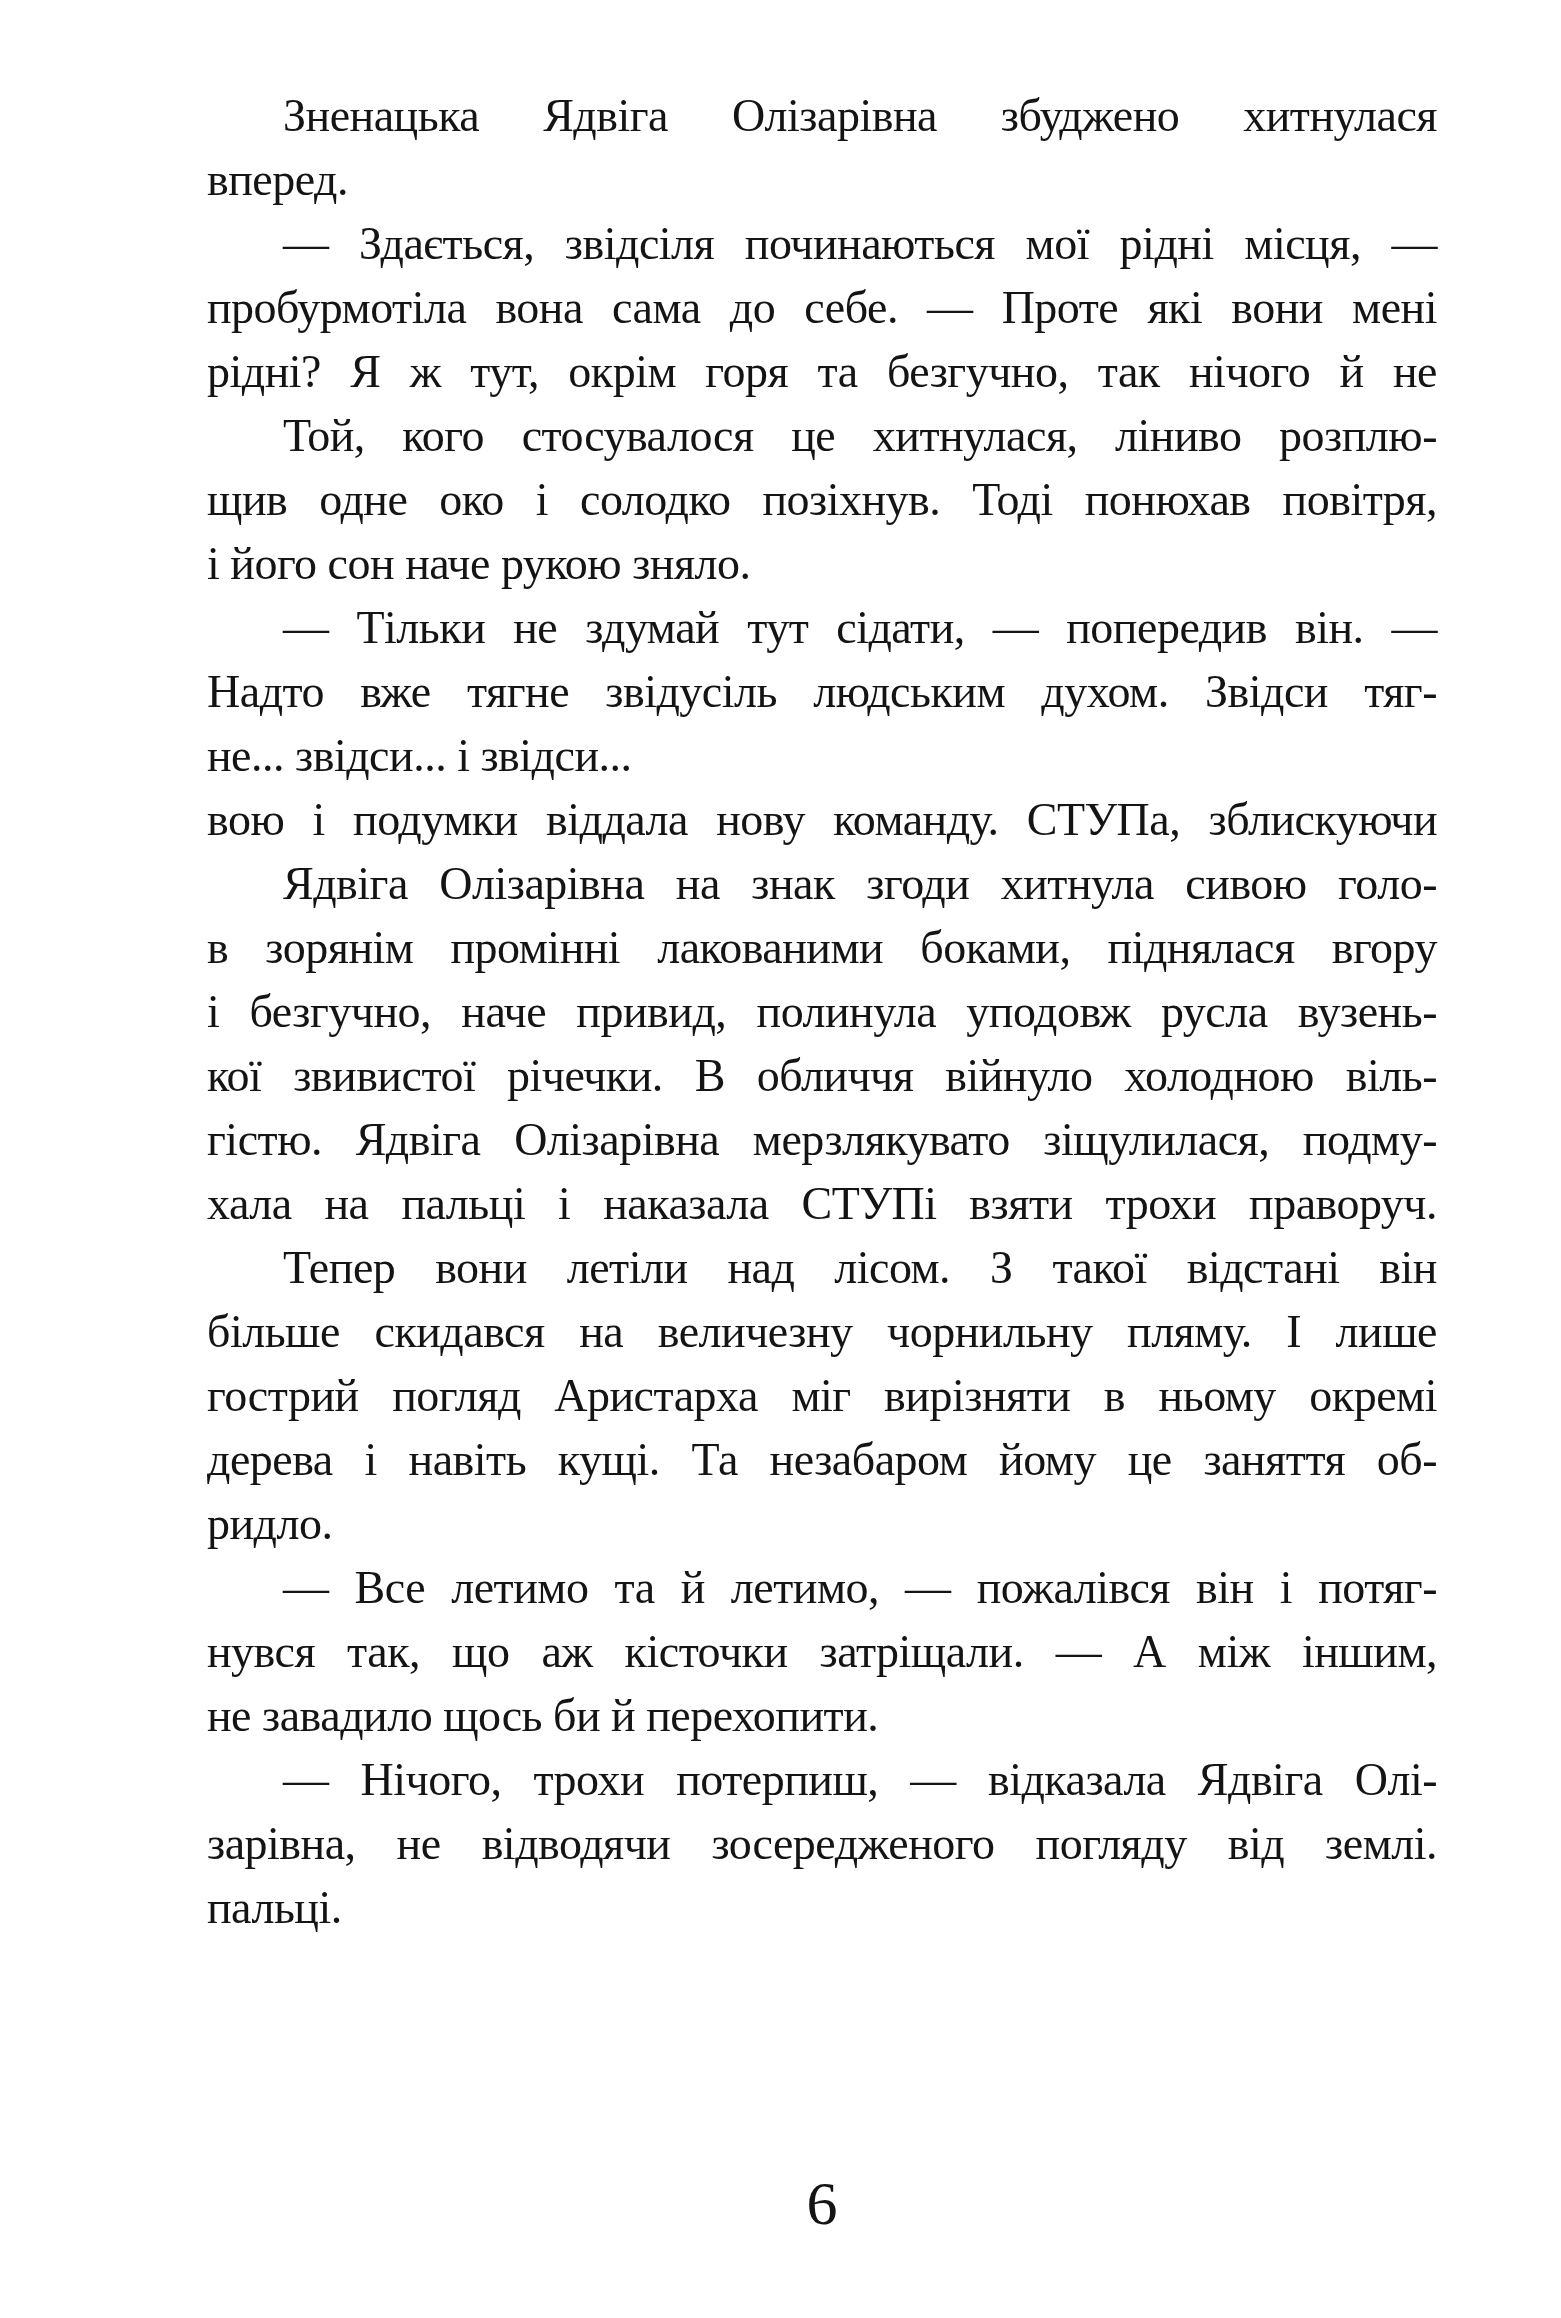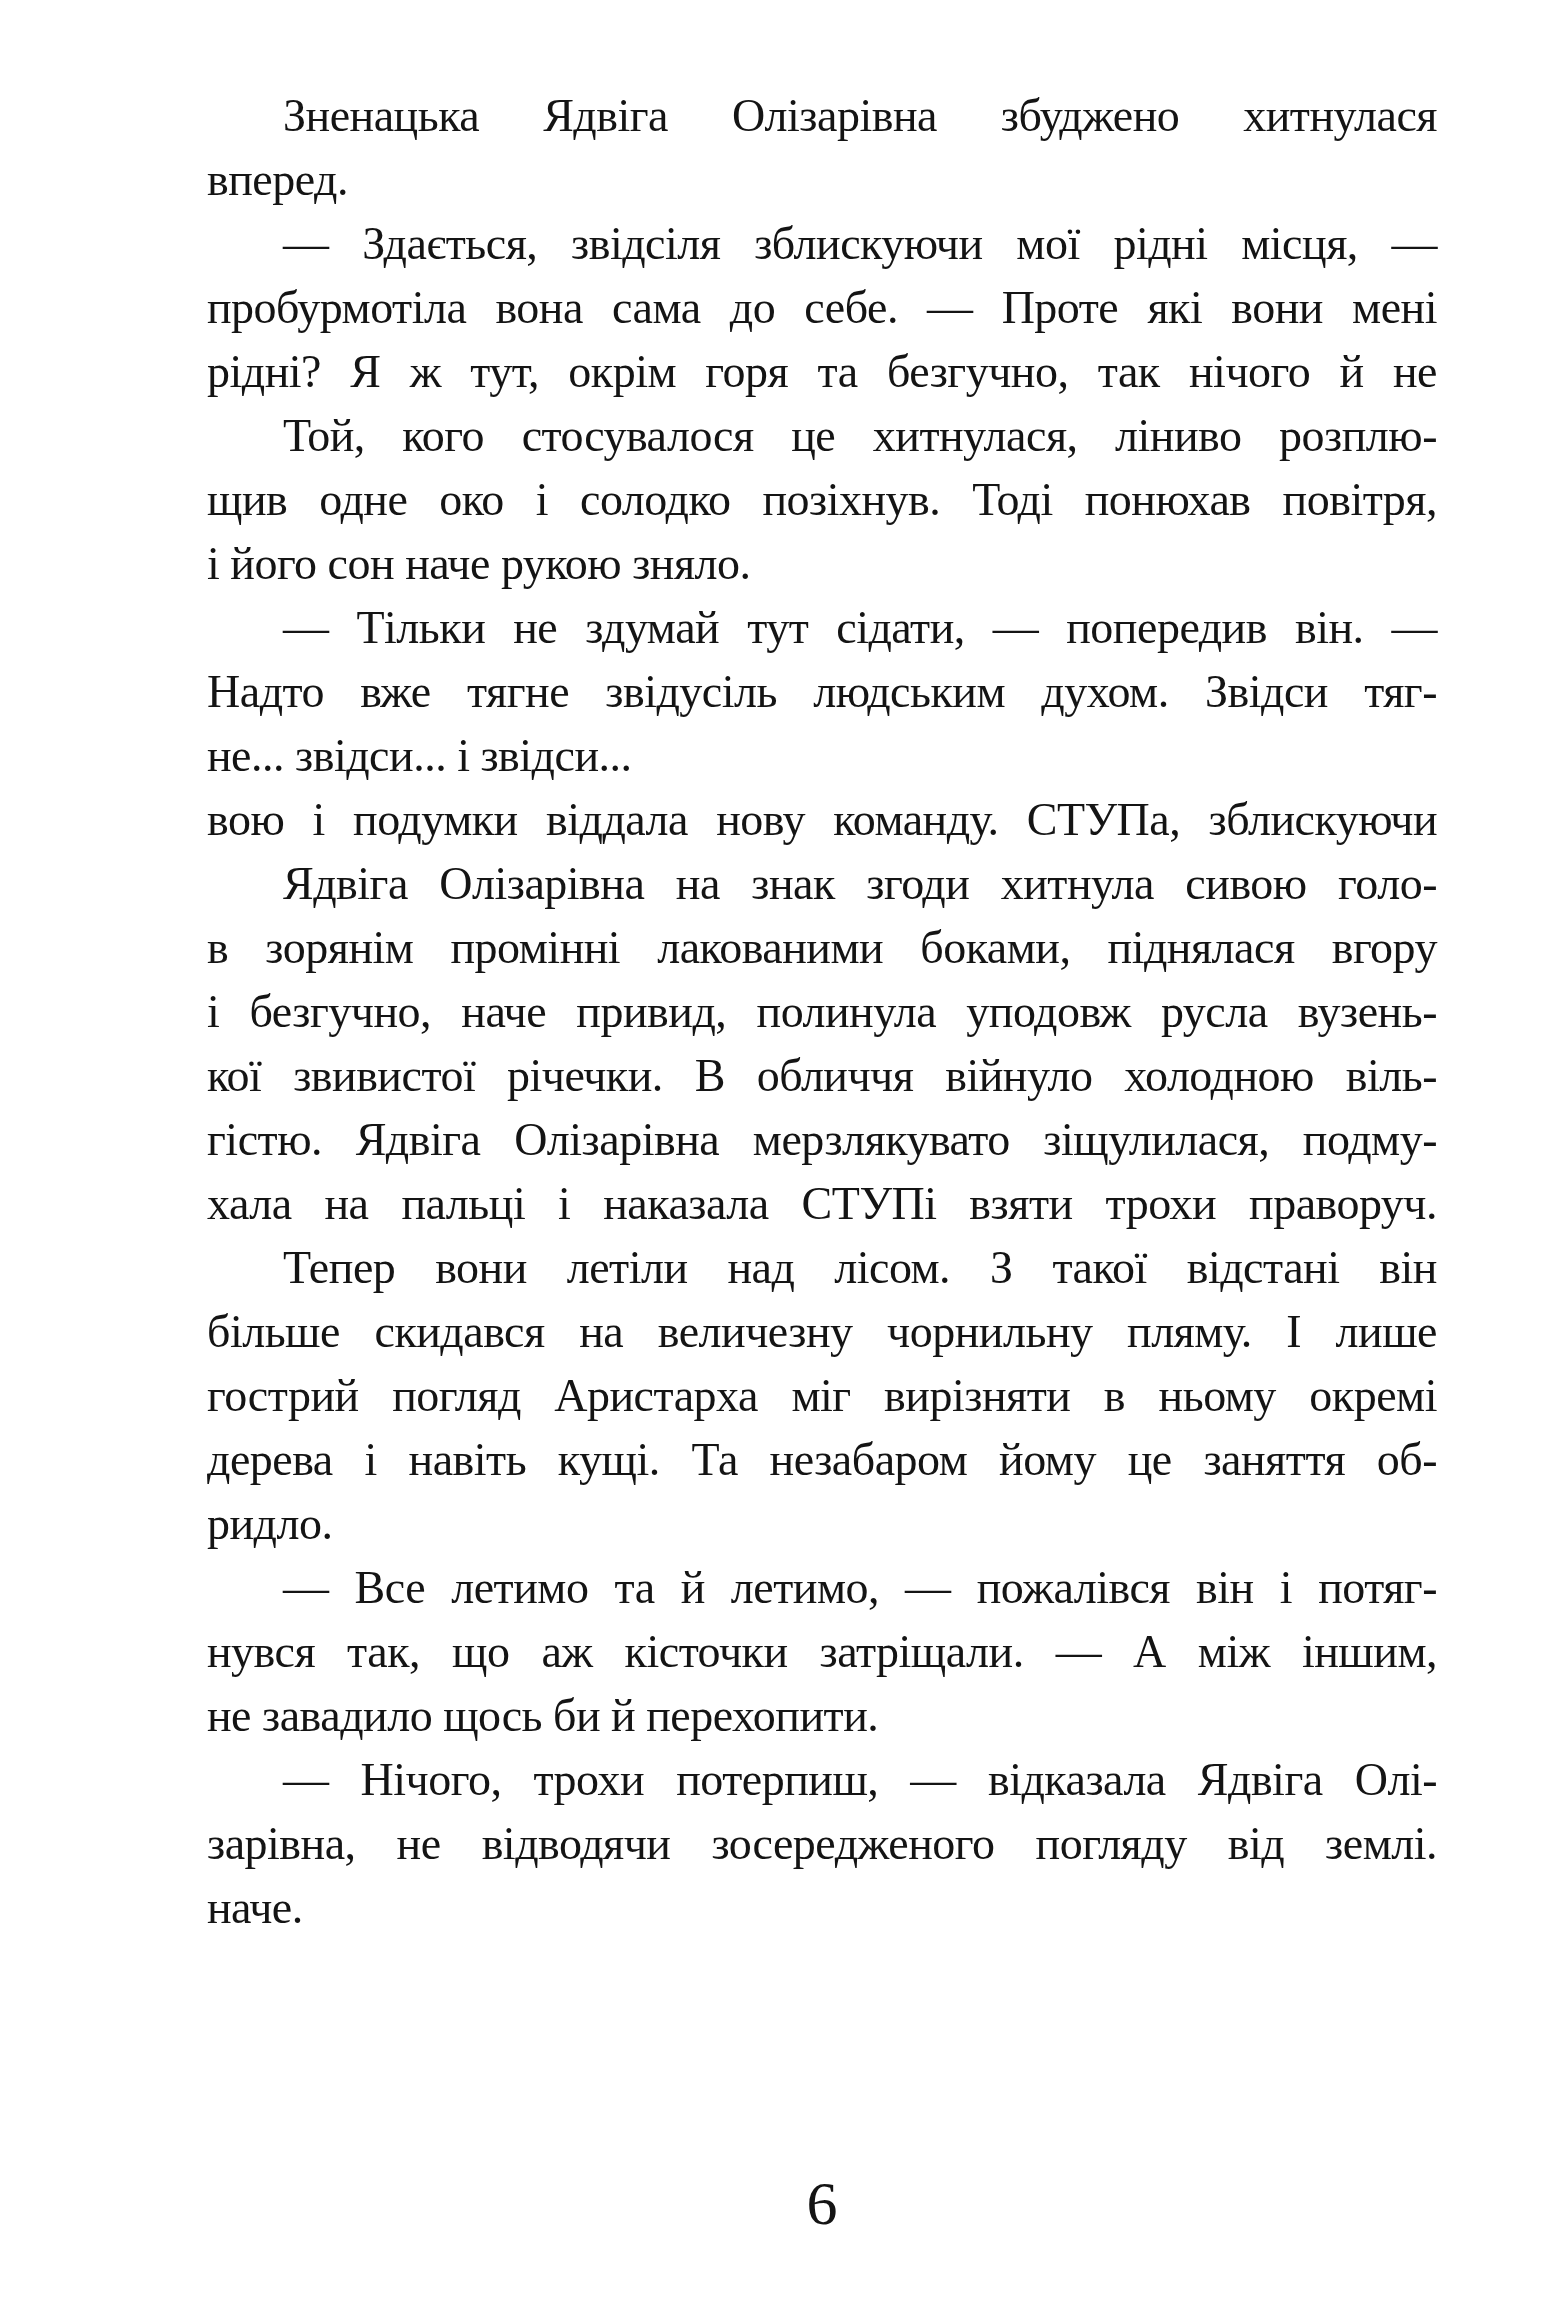--- a/index.html
+++ b/index.html
@@ -39,21 +39,21 @@
 </style>
 </head>
 <body>
 
 <div class="page">
   <div class="column">
 
     <span class="ln j in">Зненацька Ядвіга Олізарівна збуджено хитнулася</span>
     <span class="ln">вперед.</span>
 
-    <span class="ln j in">— Здається, звідсіля зблискуючи мої рідні місця, —</span>
+    <span class="ln j in">— Здається, звідсіля починаються мої рідні місця, —</span>
     <span class="ln j">пробурмотіла вона сама до себе. — Проте які вони мені</span>
     <span class="ln j">рідні? Я ж тут, окрім горя та безгучно, так нічого й не</span>
 
     <span class="ln j in">Той, кого стосувалося це хитнулася, ліниво розплю-</span>
     <span class="ln j">щив одне око і солодко позіхнув. Тоді понюхав повітря,</span>
     <span class="ln">і його сон наче рукою зняло.</span>
 
     <span class="ln j in">— Тільки не здумай тут сідати, — попередив він. —</span>
     <span class="ln j">Надто вже тягне звідусіль людським духом. Звідси тяг-</span>
     <span class="ln">не... звідси... і звідси...</span>
@@ -72,18 +72,18 @@
     <span class="ln j">дерева і навіть кущі. Та незабаром йому це заняття об-</span>
     <span class="ln">ридло.</span>
 
     <span class="ln j in">— Все летимо та й летимо, — пожалівся він і потяг-</span>
     <span class="ln j">нувся так, що аж кісточки затріщали. — А між іншим,</span>
     <span class="ln">не завадило щось би й перехопити.</span>
 
     <span class="ln j in">— Нічого, трохи потерпиш, — відказала Ядвіга Олі-</span>
     <span class="ln j">зарівна, не відводячи зосередженого погляду від землі.</span>
 
-    <span class="ln">наче.</span>
+    <span class="ln">пальці.</span>
   </div>
 
   <div class="page-number">6</div>
 </div>
 
 
 </body></html>

